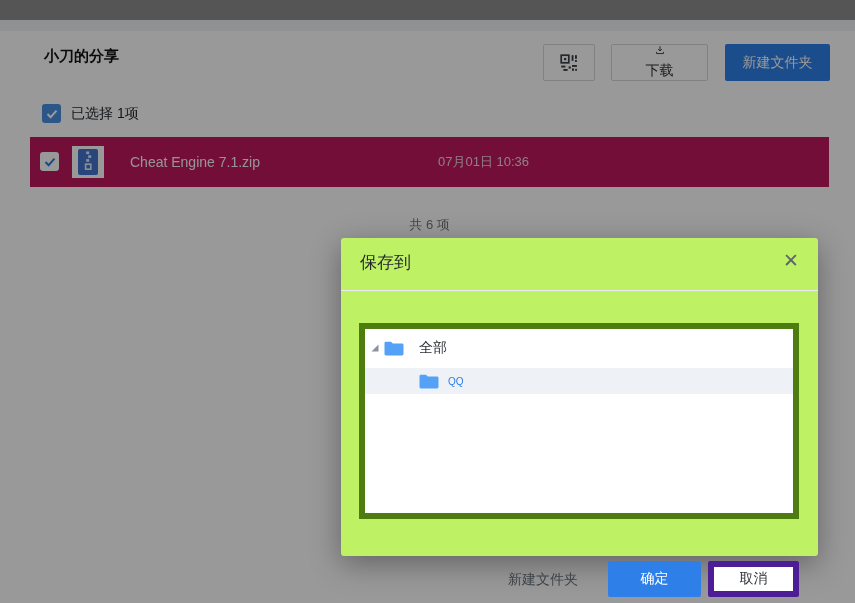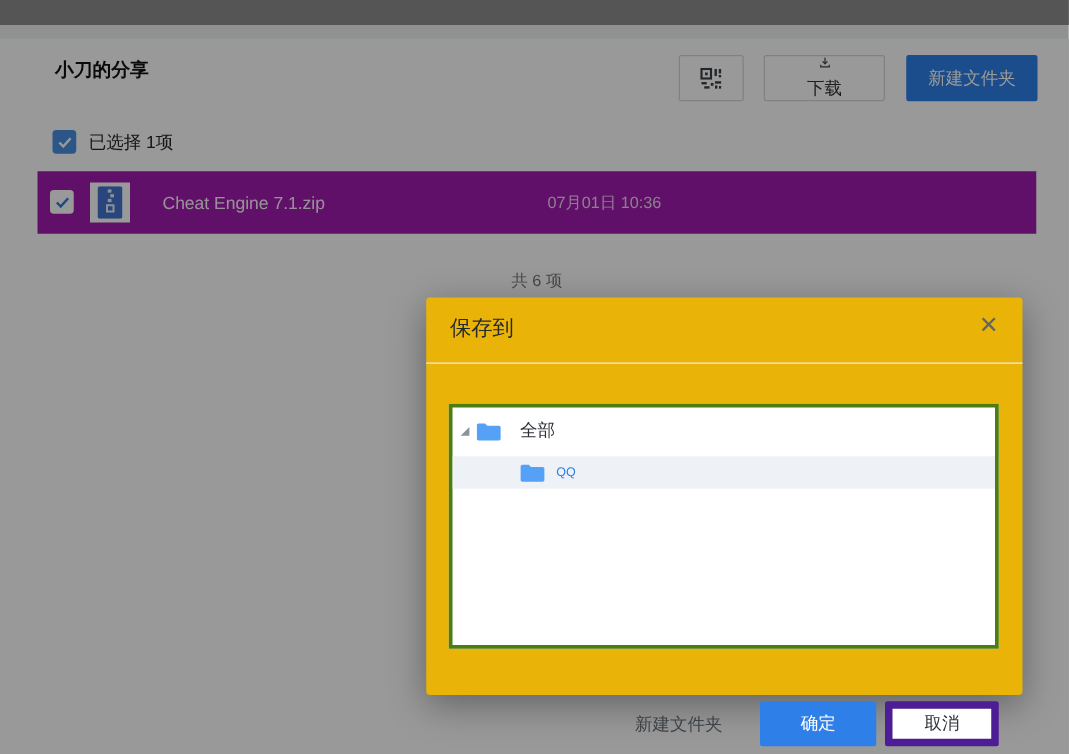--- a/index.html
+++ b/index.html
@@ -16,42 +16,42 @@
   .btn-qr   { left:543px; width:52px; }
   .btn-down { left:611px; width:97px; }
   .btn-save { left:725px; width:105px; background:#2e7fe8; border:none; color:#fff; }
 
   .selection-bar { position:absolute; left:42px; top:84px; height:19px; display:flex; align-items:center; gap:10px; }
   .cbx { width:19px; height:19px; border-radius:3px; display:flex; align-items:center; justify-content:center; cursor:pointer; }
   .cbx-blue { background:#4a90e2; }
   .cbx-white { background:#fff; }
   .sel-label { font-size:14px; color:#23272c; }
 
-  .file-row { position:absolute; left:30px; top:117px; width:799px; height:50px; background:#a21caf; cursor:pointer; }
+  .file-row { position:absolute; left:30px; top:117px; width:799px; height:50px; background:#be185d; cursor:pointer; }
   .file-row .cbx { position:absolute; left:10px; top:15px; }
   .zip-plate { position:absolute; left:42px; top:9px; width:32px; height:32px; background:#fff;
                display:flex; align-items:center; justify-content:center; }
   .file-name { position:absolute; left:100px; top:0; line-height:50px; font-size:14px; color:rgba(255,255,255,0.96); }
   .file-date { position:absolute; left:408px; top:0; line-height:50px; font-size:13px; color:rgba(255,255,255,0.8); }
   .file-size { position:absolute; left:560px; top:0; line-height:50px; font-size:13px; color:rgba(255,255,255,0.8); }
 
   .count-label { position:absolute; left:30px; top:196px; width:799px; text-align:center; font-size:13px; color:#777; }
 
   
   .overlay { position:absolute; inset:0; background:rgba(0,0,0,0.4); }
 
-  .dialog { position:absolute; left:341px; top:218px; width:477px; height:318px; background:#eab308;
+  .dialog { position:absolute; left:341px; top:218px; width:477px; height:318px; background:#bef264;
             border-radius:3px; box-shadow:0 8px 30px rgba(0,0,0,0.35); }
   .dlg-title { position:absolute; left:19px; top:13px; font-size:17px; color:#262a2e; }
   .dlg-close { position:absolute; right:14px; top:10px; width:26px; height:26px; border:none; background:none;
                font-size:19px; line-height:26px; text-align:center; color:#5d656d; cursor:pointer; }
   .dlg-divider { position:absolute; left:0; top:52px; width:100%; height:1px; background:#eaecef; }
 
   .tree-panel { position:absolute; left:18px; top:85px; width:440px; height:196px;
-                border:3px solid #4d7c0f; background:#fff; overflow:hidden; }
+                border:6px solid #4d7c0f; background:#fff; overflow:hidden; }
   .tree-row { display:flex; align-items:center; cursor:pointer; }
   .tree-root { height:28px; margin-top:5px; padding-left:6px; }
   .tree-child { height:26px; margin-top:6px; padding-left:54px; background:#eef2f7; }
   .expander { width:8px; height:8px; margin-right:5px; flex:0 0 auto; }
   .folder-ic { width:20px; height:15px; margin-right:15px; flex:0 0 auto; }
   .tree-child .folder-ic { margin-right:9px; }
   .tree-label-root { font-size:14px; color:#2b3036; }
   .tree-label-child { font-size:10px; color:#2e7ee2; }
 
   .new-folder { position:absolute; left:167px; top:323px; height:36px; line-height:36px;

